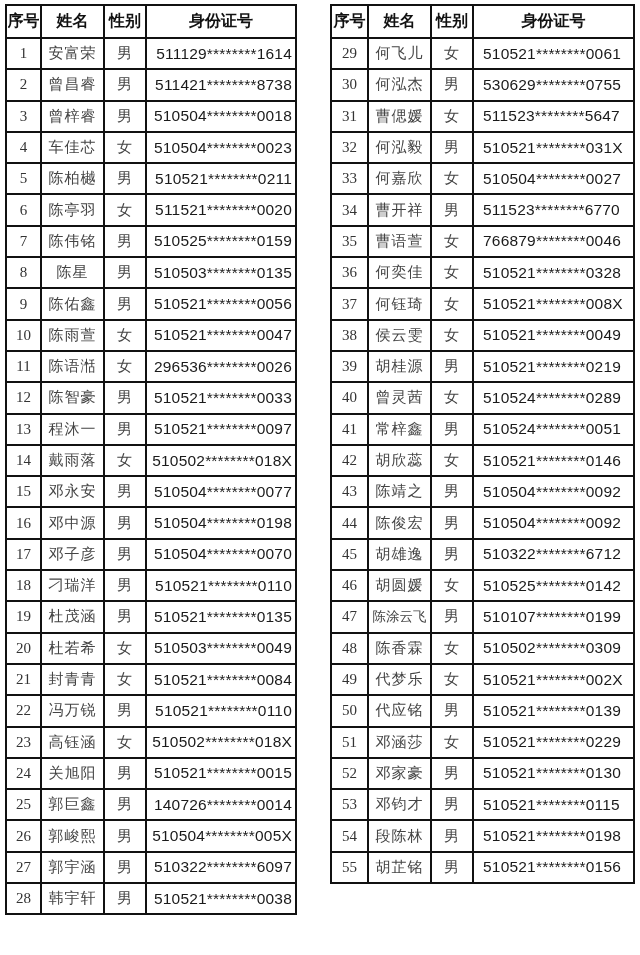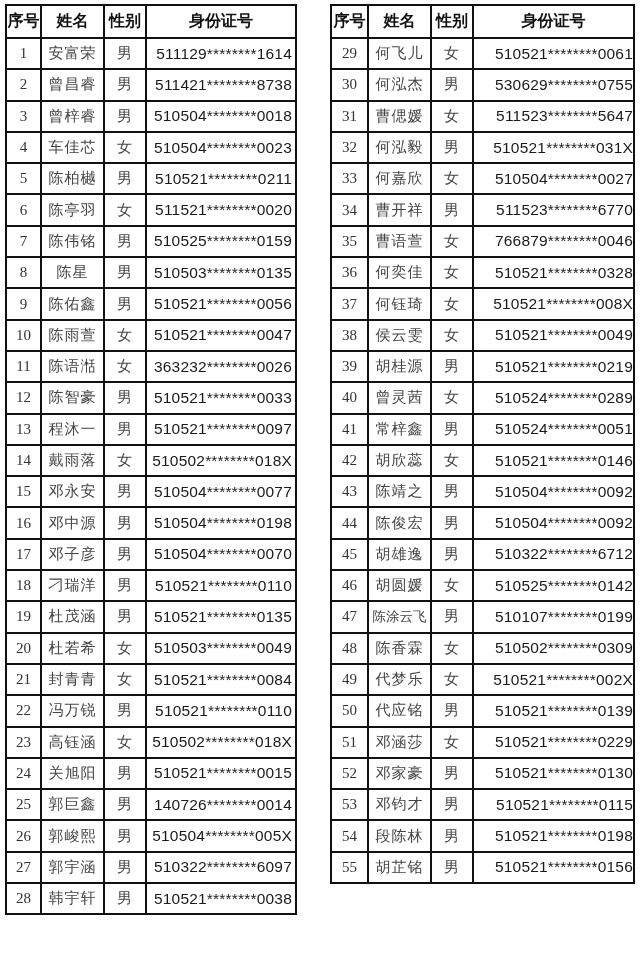--- a/index.html
+++ b/index.html
@@ -55,21 +55,21 @@
       letter-spacing: 1px;
     }
     td.name.long { font-size: 13.5px; letter-spacing: 0; font-family: Liberation Serif, serif; }
     td.idno {
       font-family: Liberation Sans, sans-serif;
       font-size: 15.5px;
       color: #1a1a1a;
       letter-spacing: 0.2px;
     }
     table.left td.idno { text-align: right; padding-right: 3px; }
-    table.right td.idno { text-align: right; }
+    table.right td.idno { text-align: left; padding-left: 9px; }
   </style>
 </head>
 <body>
 
 <table class="roster left">
   <colgroup>
     <col style="width:35px">
     <col style="width:63px">
     <col style="width:42px">
     <col style="width:150px">
@@ -140,21 +140,21 @@
       <tr>
         <td class="seq">10</td>
         <td class="name">陈雨萱</td>
         <td class="gender">女</td>
         <td class="idno">510521********0047</td>
       </tr>
       <tr>
         <td class="seq">11</td>
         <td class="name">陈语湉</td>
         <td class="gender">女</td>
-        <td class="idno">363232********0026</td>
+        <td class="idno">296536********0026</td>
       </tr>
       <tr>
         <td class="seq">12</td>
         <td class="name">陈智豪</td>
         <td class="gender">男</td>
         <td class="idno">510521********0033</td>
       </tr>
       <tr>
         <td class="seq">13</td>
         <td class="name">程沐一</td>

